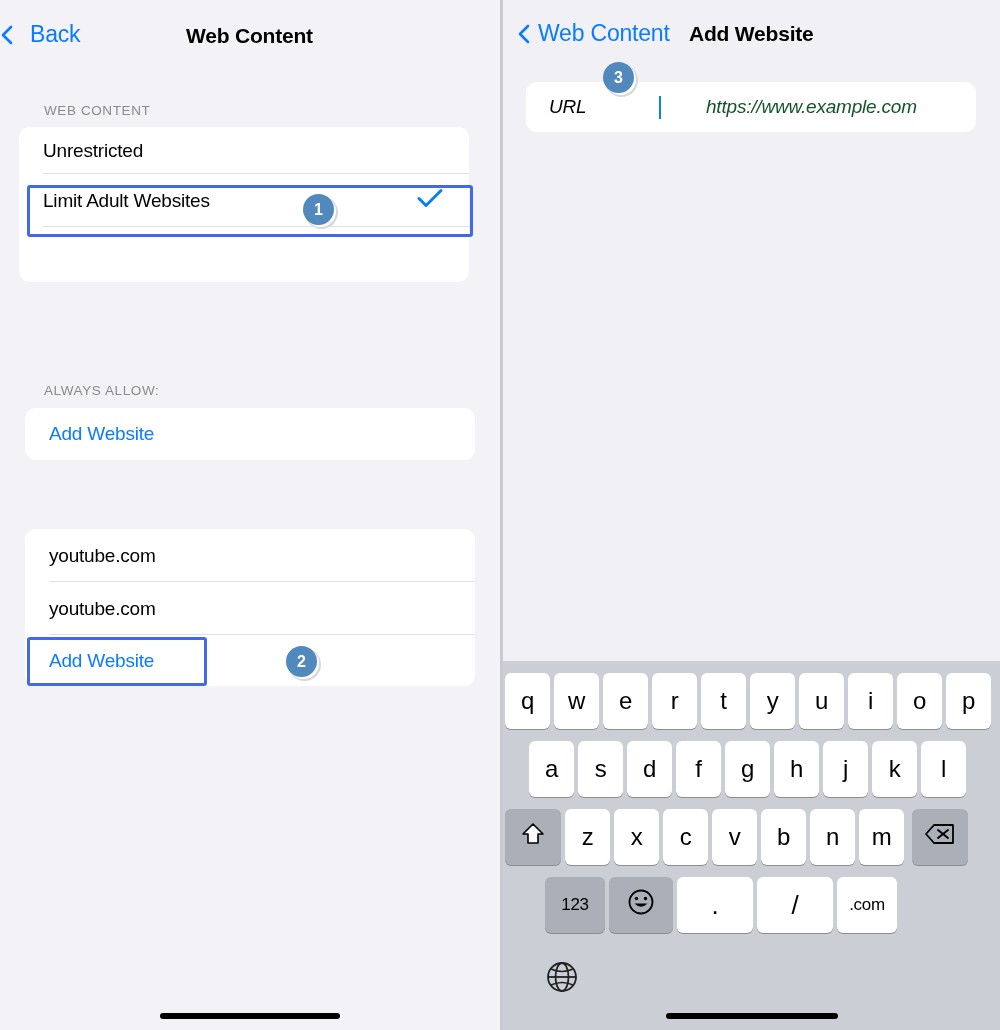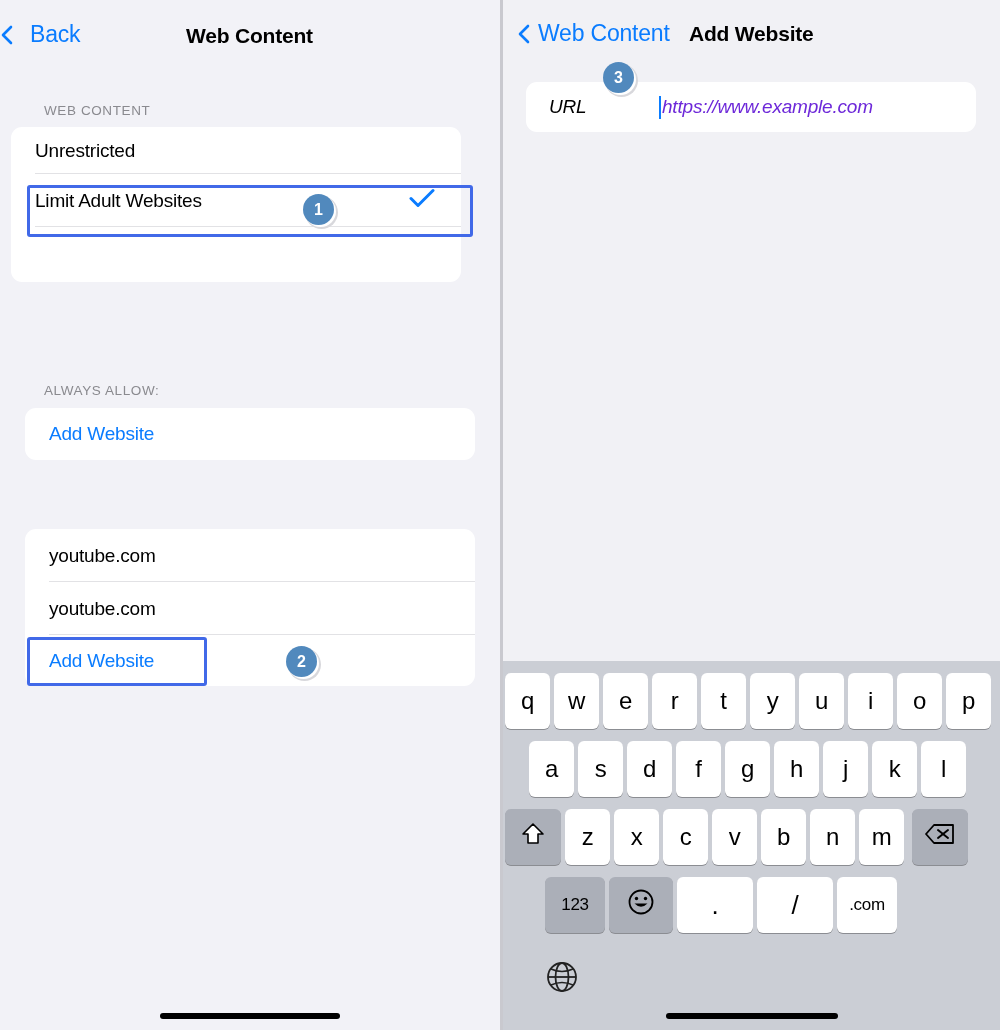--- a/index.html
+++ b/index.html
@@ -88,21 +88,21 @@
     background:#fff; border-radius:11px; display:flex; align-items:center;font-style:italic;
   }
   #url-label {
     font-size:19px; color:#000; margin-left:23px; width:110px;
     letter-spacing:-0.2px;
   }
   #url-caret {
     width:2px; height:23px; background:#0a7cff; margin-right:1px;
   }
   #url-placeholder {
-    font-size:19px; color:#6d28d9; letter-spacing:-0.2px;
+    font-size:19px; color:#14532d; letter-spacing:-0.2px;padding-left:44px;
   }
 
   
   #keyboard {
     position:absolute; left:0; top:661px; width:497px; height:369px;
     background:#cbced5;
   }
   .kbrow { position:absolute; left:0; width:497px; display:flex; }
   .key {
     background:#fff; border-radius:6px; height:56px;
@@ -133,21 +133,21 @@
           <polyline points="11,3 3,11 11,19" fill="none" stroke="#0a7cff" stroke-width="2.6" stroke-linecap="round" stroke-linejoin="round"></polyline>
         </svg>
       </span>
       <span class="nav-back-label">Back</span>
     </div>
     <div class="nav-title" style="left:186px; top:24px;">Web Content</div>
   </div>
 
   <div class="group-header" style="left:44px; top:103px;">WEB CONTENT</div>
 
-  <div class="card" style="left:11px; top:127px; width:450px; height:155px;">
+  <div class="card" style="left:19px; top:127px; width:450px; height:155px;">
     <div class="row sep">
       <span>Unrestricted</span>
     </div>
     <div class="row sep" style="height:53px;">
       <span>Limit Adult Websites</span>
       <span class="checkmark">
         <svg width="26" height="20" viewBox="0 0 26 20">
           <polyline points="2,10 9,17 24,2" fill="none" stroke="#0a7cff" stroke-width="3" stroke-linecap="round" stroke-linejoin="round"></polyline>
         </svg>
       </span>

